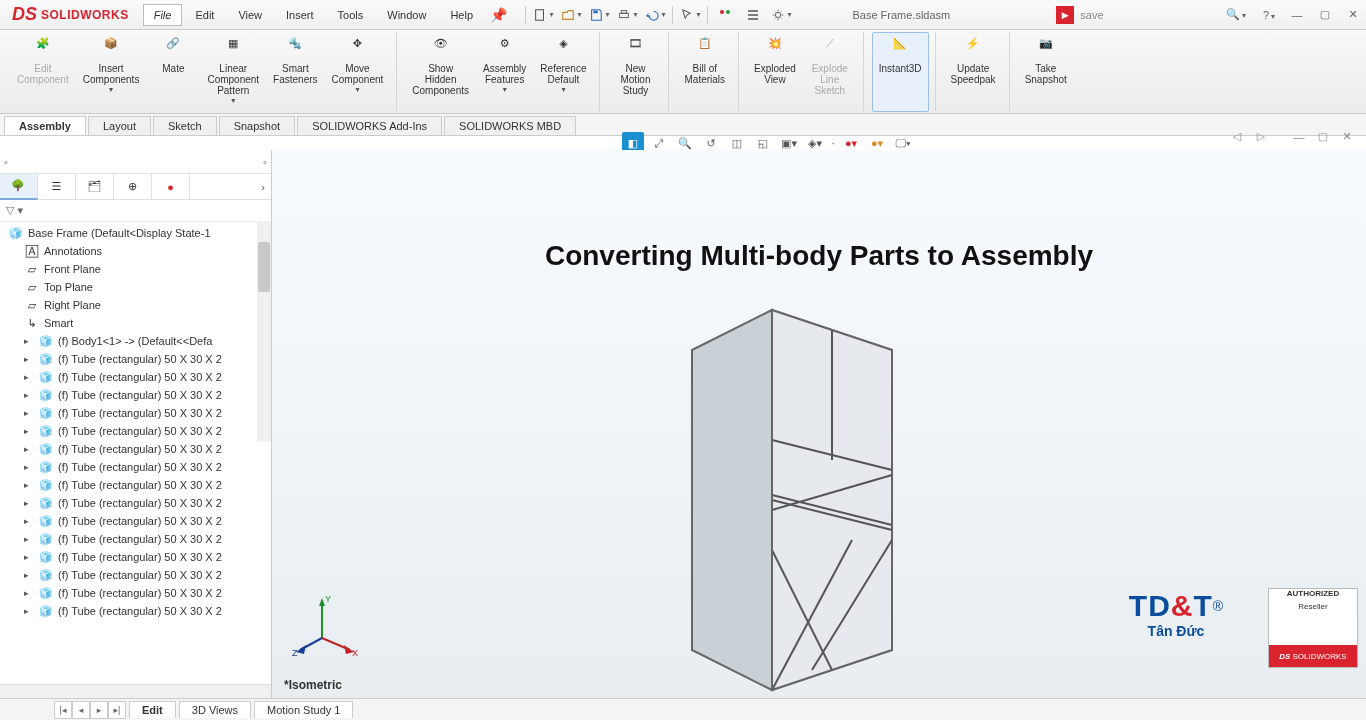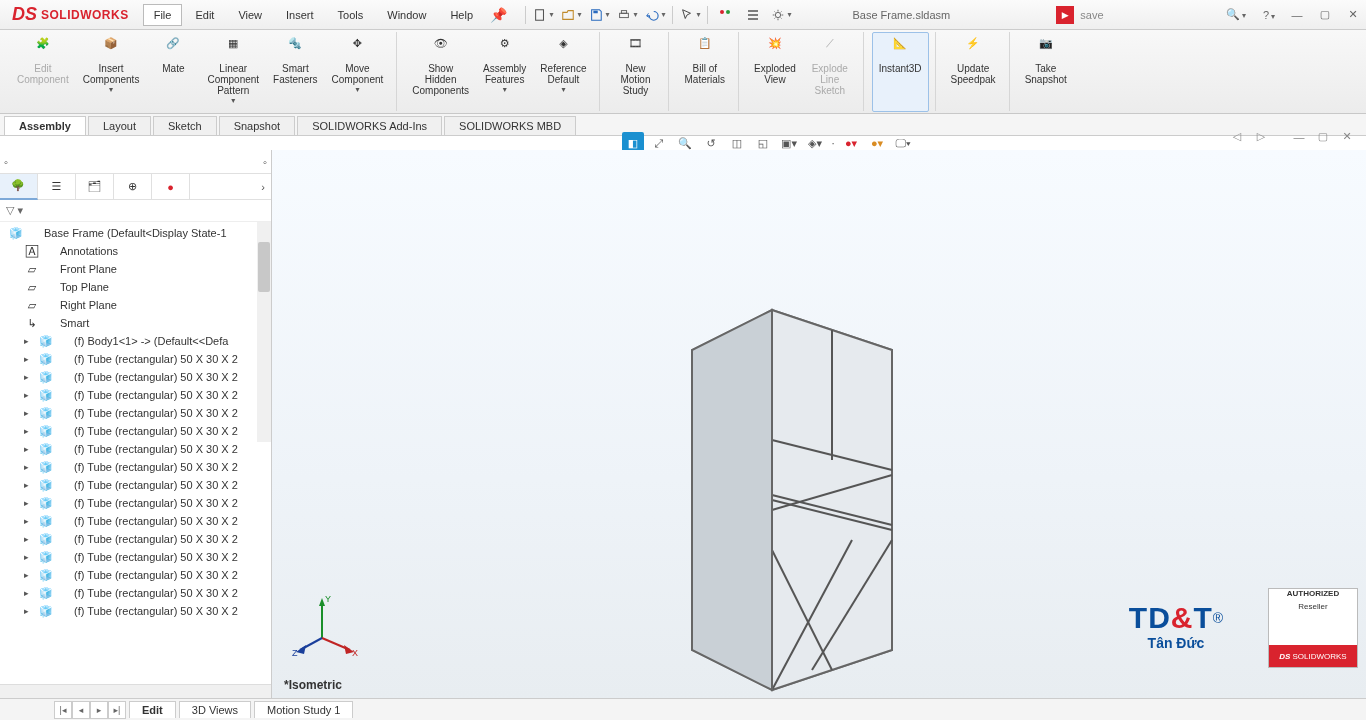--- a/index.html
+++ b/index.html
@@ -5,21 +5,21 @@
 * { margin: 0; padding: 0; box-sizing: border-box; font-family: "Segoe UI", Arial, sans-serif; }
 body { background: #fff; width: 1366px; height: 720px; overflow: hidden; font-size: 11px; color: #333; }
 
 
 .titlebar { height: 30px; background: linear-gradient(#fbfbfb,#efefef); border-bottom:1px solid #ccc; display:flex; align-items:center; padding:0 4px; }
 .logo-sw { display:flex; align-items:center; gap:4px; padding:0 8px; }
 .logo-sw .ds { color:#d9232e; font-size:18px; font-weight:bold; font-style:italic; }
 .logo-sw .sw { color:#d9232e; font-size:12px; font-weight:bold; letter-spacing:0.5px; }
 .menu { display:flex; gap:2px; margin-left:6px; }
 .menu-item { padding:4px 10px; border:1px solid transparent; cursor:pointer; }
-.menu-item.boxed { border:1px solid #bbb; background:#fff; }
+.menu-item.boxed { border:1px solid #bbb; background:#fff;font-style:italic; }
 .pin { margin-left:6px; color:#1b6fa8; font-size:14px; }
 .qat { display:flex; align-items:center; gap:6px; margin-left:18px; }
 .qat-btn { width:22px; height:22px; display:flex; align-items:center; justify-content:center; border:1px solid transparent; color:#555; }
 .qat-btn svg { width:16px; height:16px; }
 .qat-sep { width:1px; height:18px; background:#ccc; }
 .drop-arr::after { content:"▾"; font-size:8px; color:#666; margin-left:2px; }
 .title-center { flex:1; text-align:left; color:#666; padding-left:60px;}
 .search-wrap { display:flex; align-items:center; gap:6px; margin-right:6px; }
 .search-play { width:18px; height:18px; background:#d9232e; display:flex; align-items:center; justify-content:center; color:#fff; font-size:9px;}
 .search-text { color:#888; width:140px; }
@@ -63,21 +63,21 @@
 .lp-top { height:24px; display:flex; align-items:center; padding:0 4px; gap:4px; border-bottom:1px solid #e0e0e0;}
 .lp-icons { height:26px; display:flex; align-items:center; border-bottom:1px solid #e0e0e0; }
 .lp-icons .tabb { width:38px; height:26px; display:flex; align-items:center; justify-content:center; border-right:1px solid #e0e0e0; cursor:pointer; }
 .lp-icons .tabb.active { background:#e8f1fb; border-bottom:2px solid #7da9d8; }
 .lp-icons .expand { flex:1; text-align:right; padding-right:6px; color:#555;}
 .lp-filter { height:22px; display:flex; align-items:center; padding:0 6px; border-bottom:1px solid #eee; color:#666; }
 .tree { flex:1; overflow:auto; padding:2px 0 2px 4px; position:relative;}
 .tree-row { display:flex; align-items:center; gap:4px; padding:1px 0 1px 4px; white-space:nowrap; cursor:pointer;}
 .tree-row .exp { width:10px; font-size:9px; color:#555;}
 .tree-row .tic { width:16px; height:16px; display:inline-flex; align-items:center; justify-content:center;}
-.tree-row .txt { font-size:11px;margin-left:16px;}
+.tree-row .txt { font-size:11px;}
 .indent1 { padding-left:20px; }
 .tree-scroll { position:absolute; right:0; top:0; width:14px; height:220px; background:#f0f0f0; }
 .tree-thumb { position:absolute; right:1px; top:20px; width:12px; height:50px; background:#c8c8c8; border-radius:2px;}
 .hscroll { height:14px; background:#f0f0f0; border-top:1px solid #ddd;}
 
 
 .gfx { flex:1; position:relative; background:linear-gradient(#f7fbff 0%, #eef3f8 60%, #e8edf1 100%); }
 .gfx-title { position:absolute; top:90px; left:0; right:0; text-align:center; font-size:28px; font-weight:bold; color:#111; }
 .triad { position:absolute; left:20px; bottom:40px; }
 .view-label { position:absolute; left:12px; bottom:6px; font-weight:bold; font-size:12px; }
@@ -85,21 +85,21 @@
 
 .bottomtabs { position:absolute; bottom:0; left:0; right:0; height:22px; background:#f4f4f4; border-top:1px solid #ccc; display:flex; align-items:center; }
 .bt-nav { display:flex; gap:0; margin-left:54px; }
 .bt-nav span { width:18px; height:18px; border:1px solid #ccc; display:flex; align-items:center; justify-content:center; font-size:9px; color:#666; background:#fff; cursor:pointer;}
 .btab { padding:2px 12px; border:1px solid #ccc; border-bottom:none; background:#fff; margin-left:3px; font-size:11px; cursor:pointer;}
 .btab.active { font-weight:bold; }
 
 
 .reseller { position:absolute; right:8px; bottom:30px; width:90px; height:80px; border:1px solid #bbb; background:#fff; display:flex; flex-direction:column; align-items:center; justify-content:center; font-size:8px; gap:4px;}
 .reseller .bar { width:100%; height:22px; background:#d9232e; color:#fff; display:flex; align-items:center; justify-content:center; font-size:8px; gap:2px; margin-top:auto;}
-.tdt-logo { position:absolute; right:110px; bottom:28px; width:160px; height:88px; display:flex; flex-direction:column; align-items:center; justify-content:center; }
+.tdt-logo { position:absolute; right:110px; bottom:40px; width:160px; height:88px; display:flex; flex-direction:column; align-items:center; justify-content:center; }
 .tdt-main { font-size:30px; font-weight:900; letter-spacing:1px; }
 .tdt-d { color:#d9232e; }
 .tdt-blue { color:#0a4e9b; }
 .tdt-sub { color:#0a4e9b; font-size:14px; font-weight:bold; }
 .tdt-reg { color:#0a4e9b; font-size:14px; vertical-align:super; }
 
 
 .frame-svg { position:absolute; left:380px; top:150px; }
 </style>
 </head>
@@ -461,20 +461,21 @@
           </div>
         </div>
       <div class="tree-scroll">
           <div class="tree-thumb"></div>
         </div>
     </div>
     <div class="hscroll"></div>
   </div>
 
   <div class="gfx">
+    <div class="gfx-title">Converting Multi-body Parts to Assembly</div>
     <svg class="frame-svg" width="320" height="400" viewBox="0 0 320 400">
       <g stroke="#555" stroke-width="2" fill="#d8dde2">
 
         <polygon points="120,10 240,50 240,350 120,390 40,350 40,50" fill="none" stroke="#777"></polygon>
         <line x1="120" y1="10" x2="120" y2="390"></line>
         <line x1="40" y1="50" x2="240" y2="50" stroke-opacity="0"></line>
 
         <polygon points="120,10 240,50 240,350 120,390" fill="#e6eaee" stroke="#666"></polygon>
         <line x1="120" y1="140" x2="240" y2="170"></line>
         <line x1="120" y1="200" x2="240" y2="230"></line>

